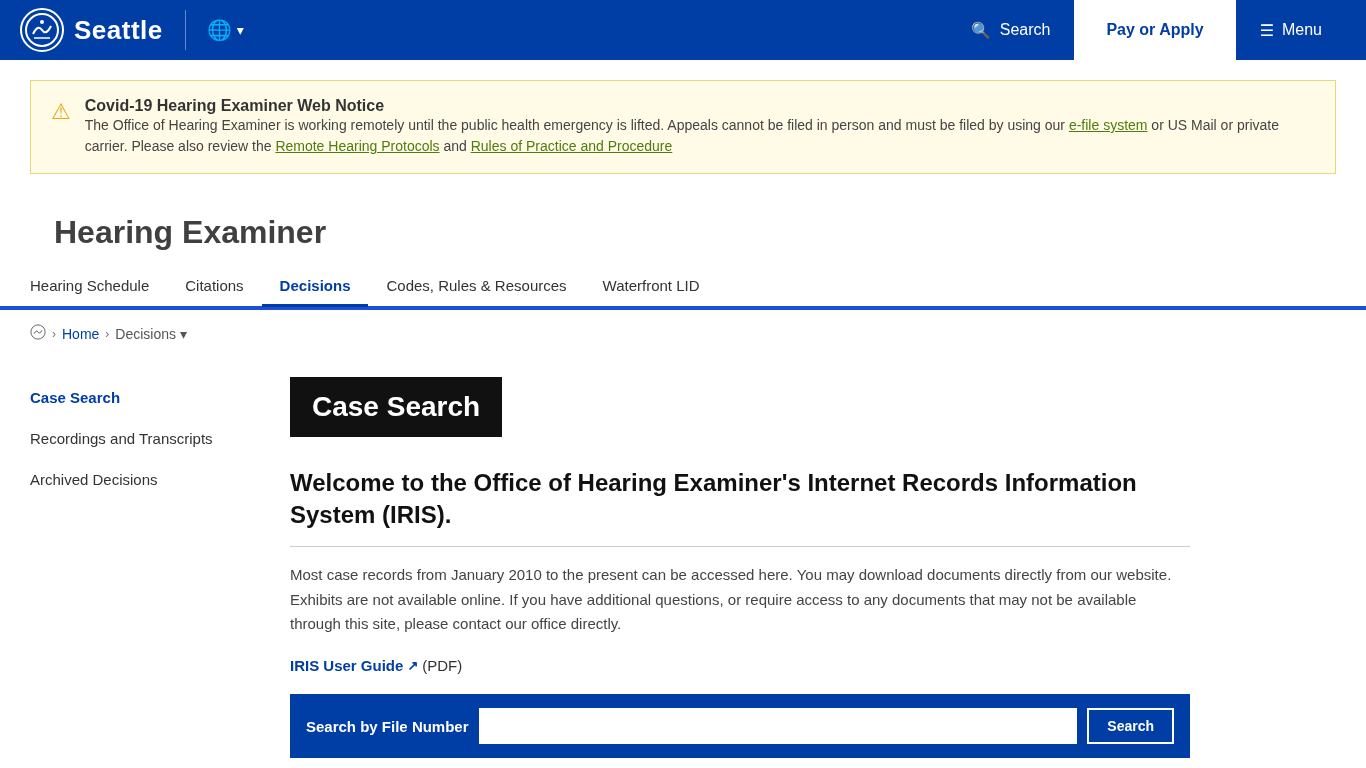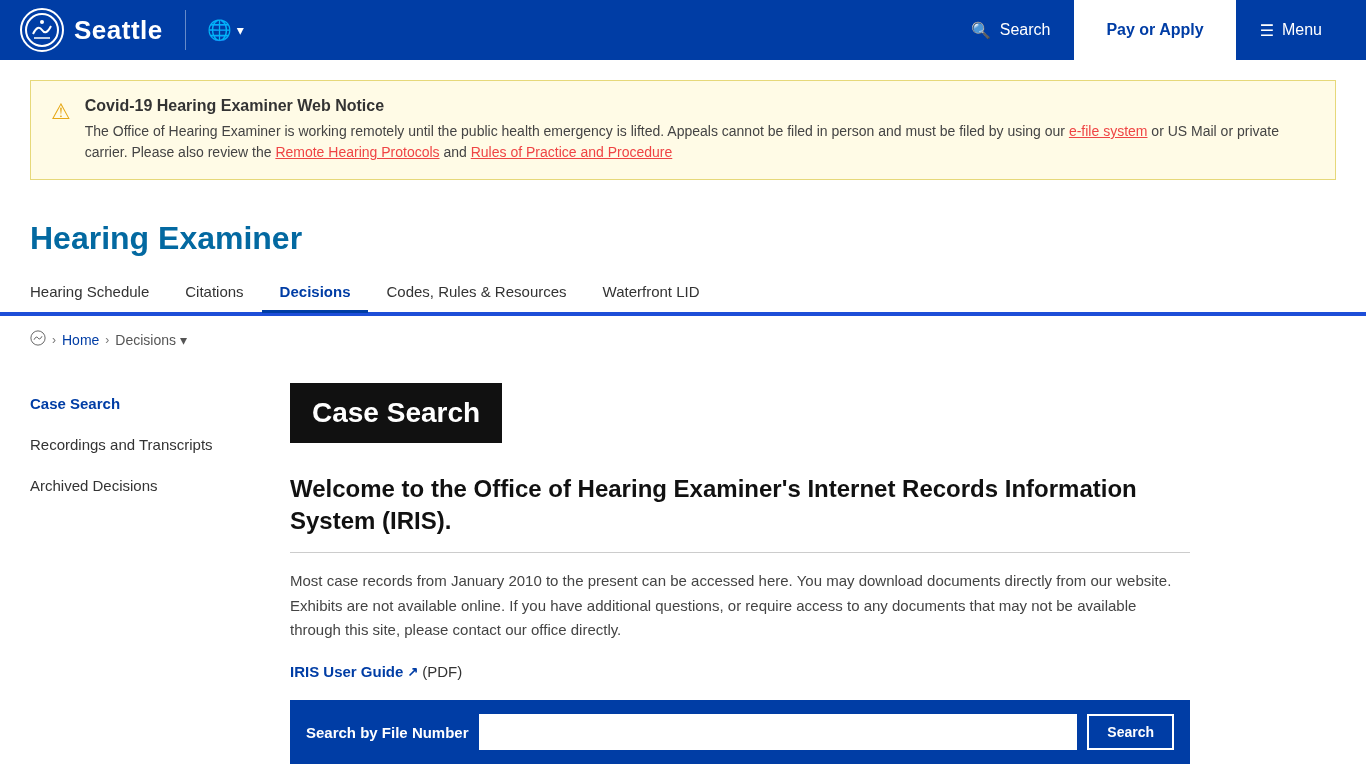--- a/index.html
+++ b/index.html
@@ -117,41 +117,41 @@
     }
     .notice-icon {
       font-size: 22px;
       color: #e6a817;
       flex-shrink: 0;
       margin-top: 2px;
     }
     .notice-title {
       font-weight: bold;
       font-size: 16px;
-      margin-bottom: 6px;
     }
     .notice-text {
       font-size: 14px;
       color: #444;
       line-height: 1.5;
     }
     .notice-text a {
-      color: #ef4444;
+      color: #4d7c0f;
       text-align: right;
     }
 
     
     .page-title-section {
       padding: 20px 30px 0 30px;
     }
     .page-title {
       font-size: 32px;
       font-weight: bold;
-      color: #0369a1;
+      color: #404040;
       margin-bottom: 16px;
+      margin-left: 24px;
     }
 
     
     .nav-tabs {
       display: flex;
       border-bottom: 4px solid #1d4ed8;
       padding: 0 30px;
       gap: 0;
     }
     .nav-tab {

